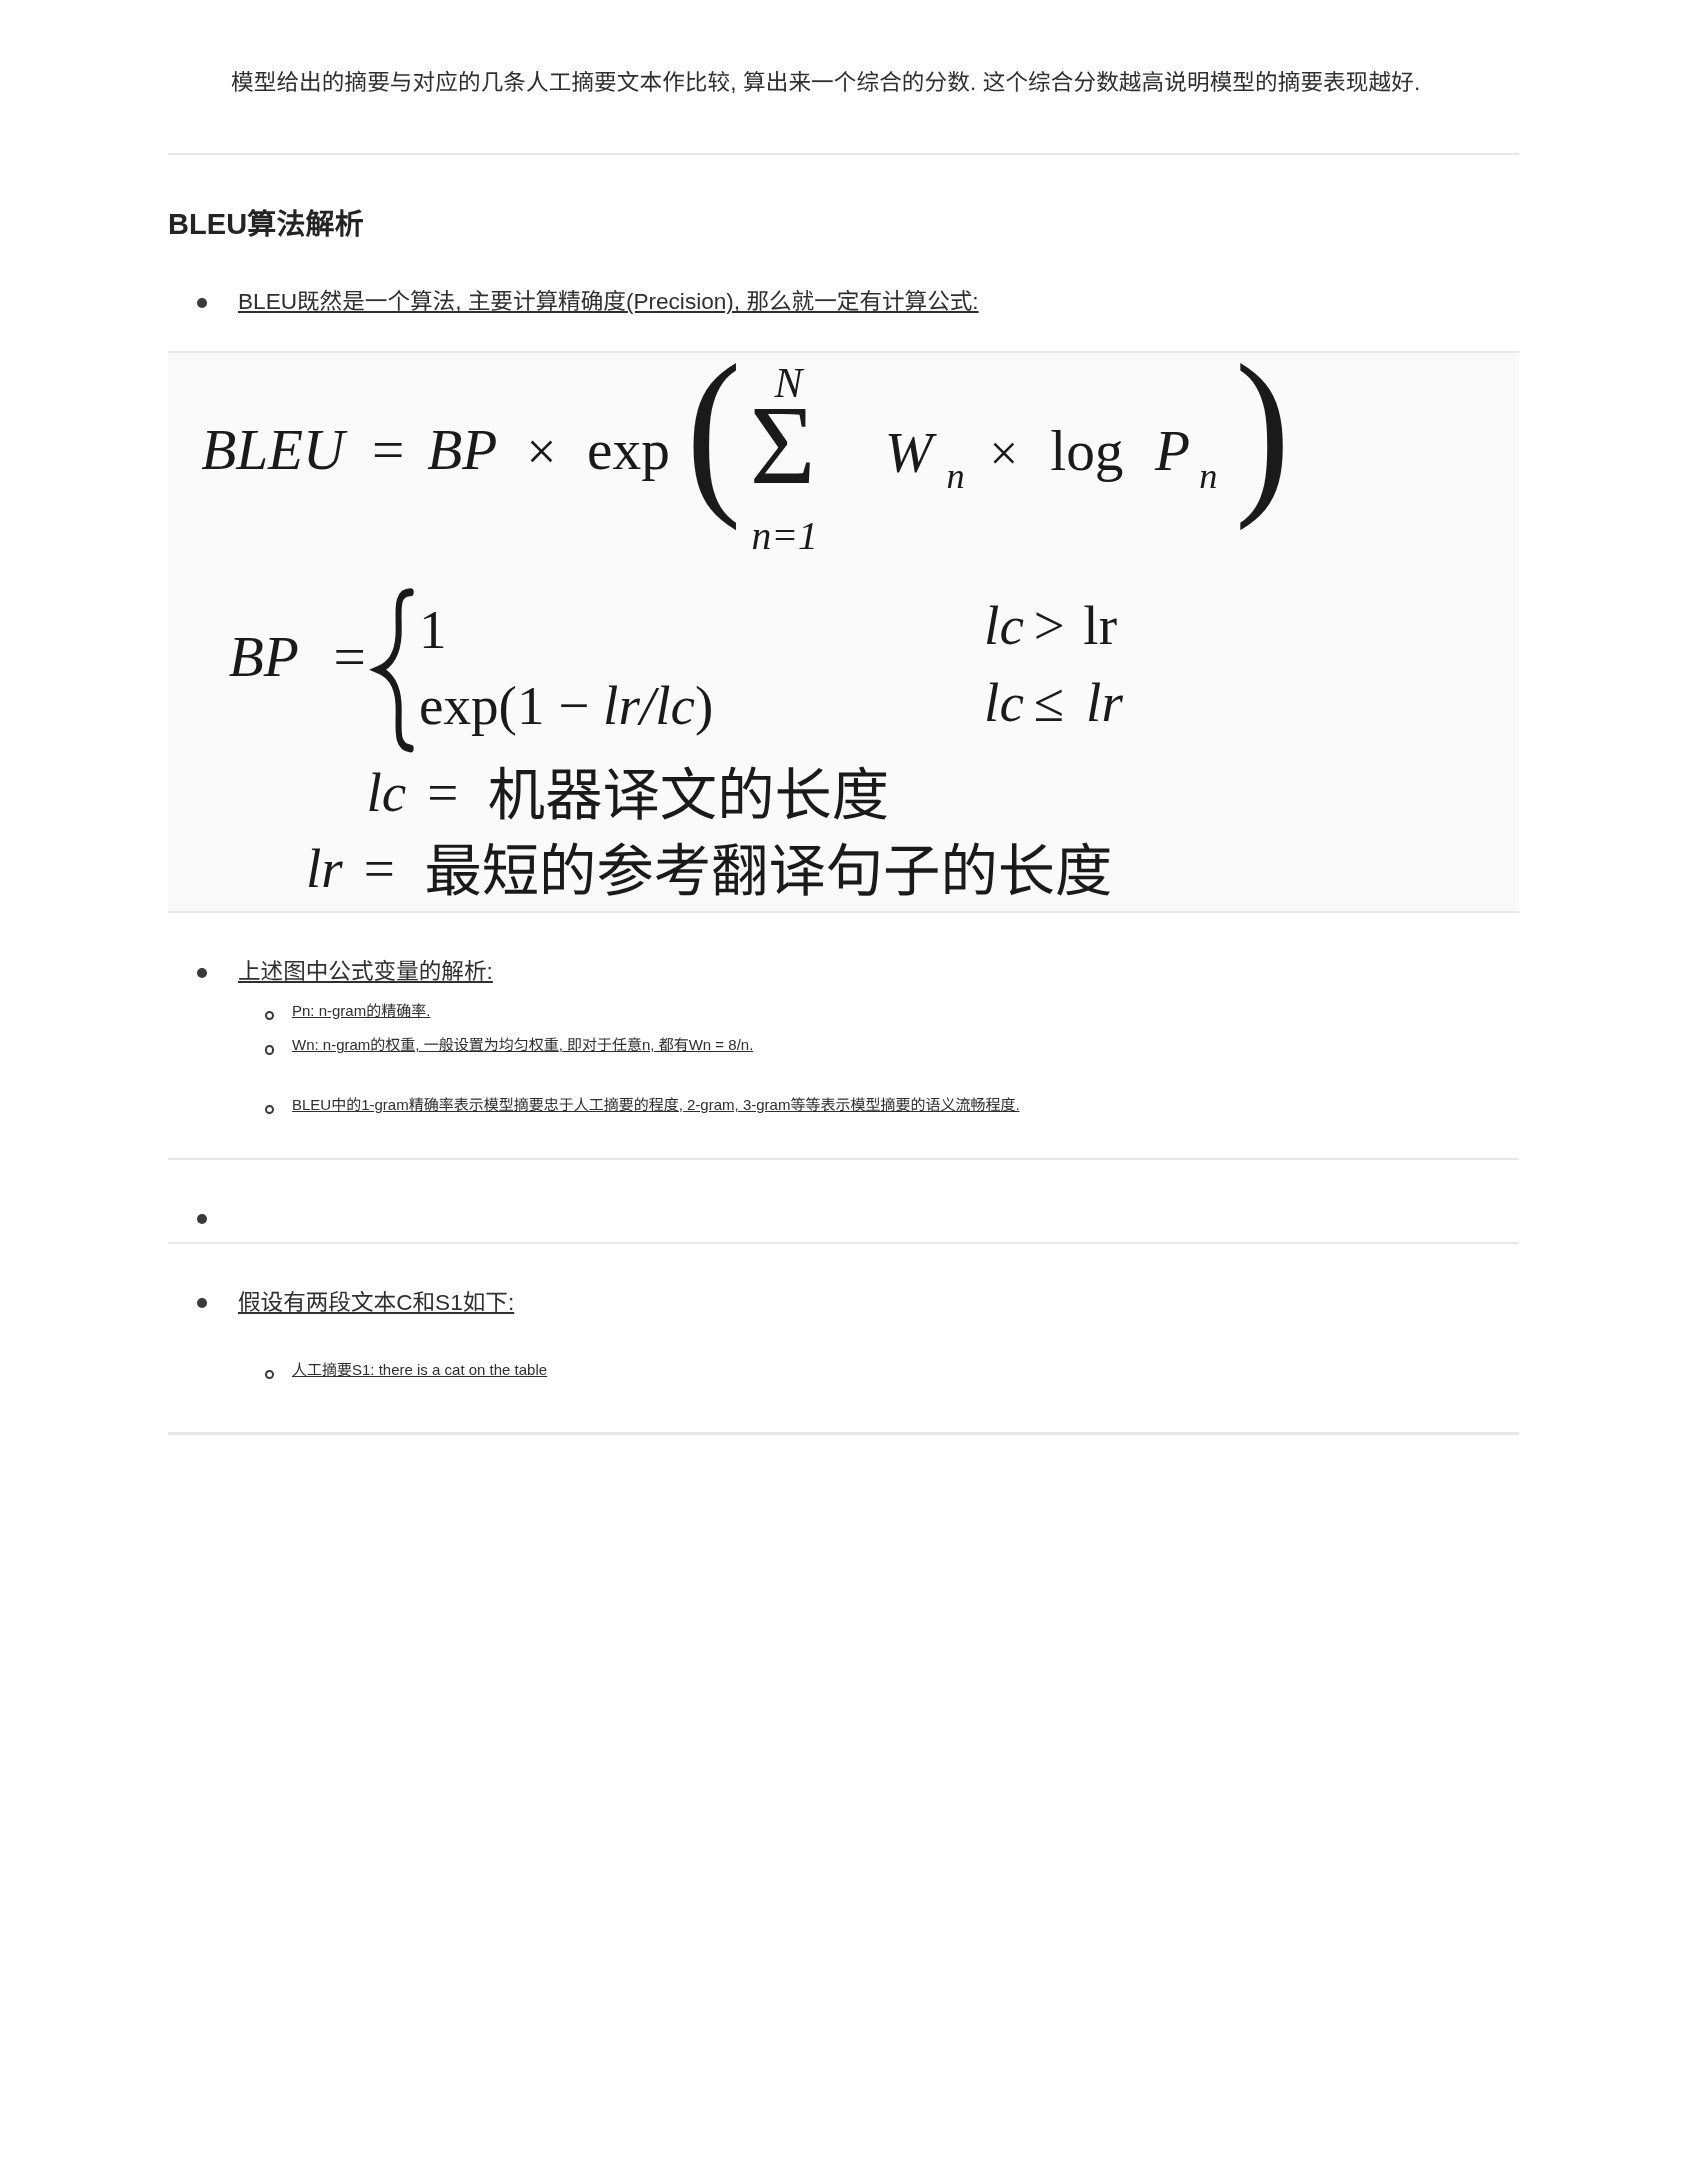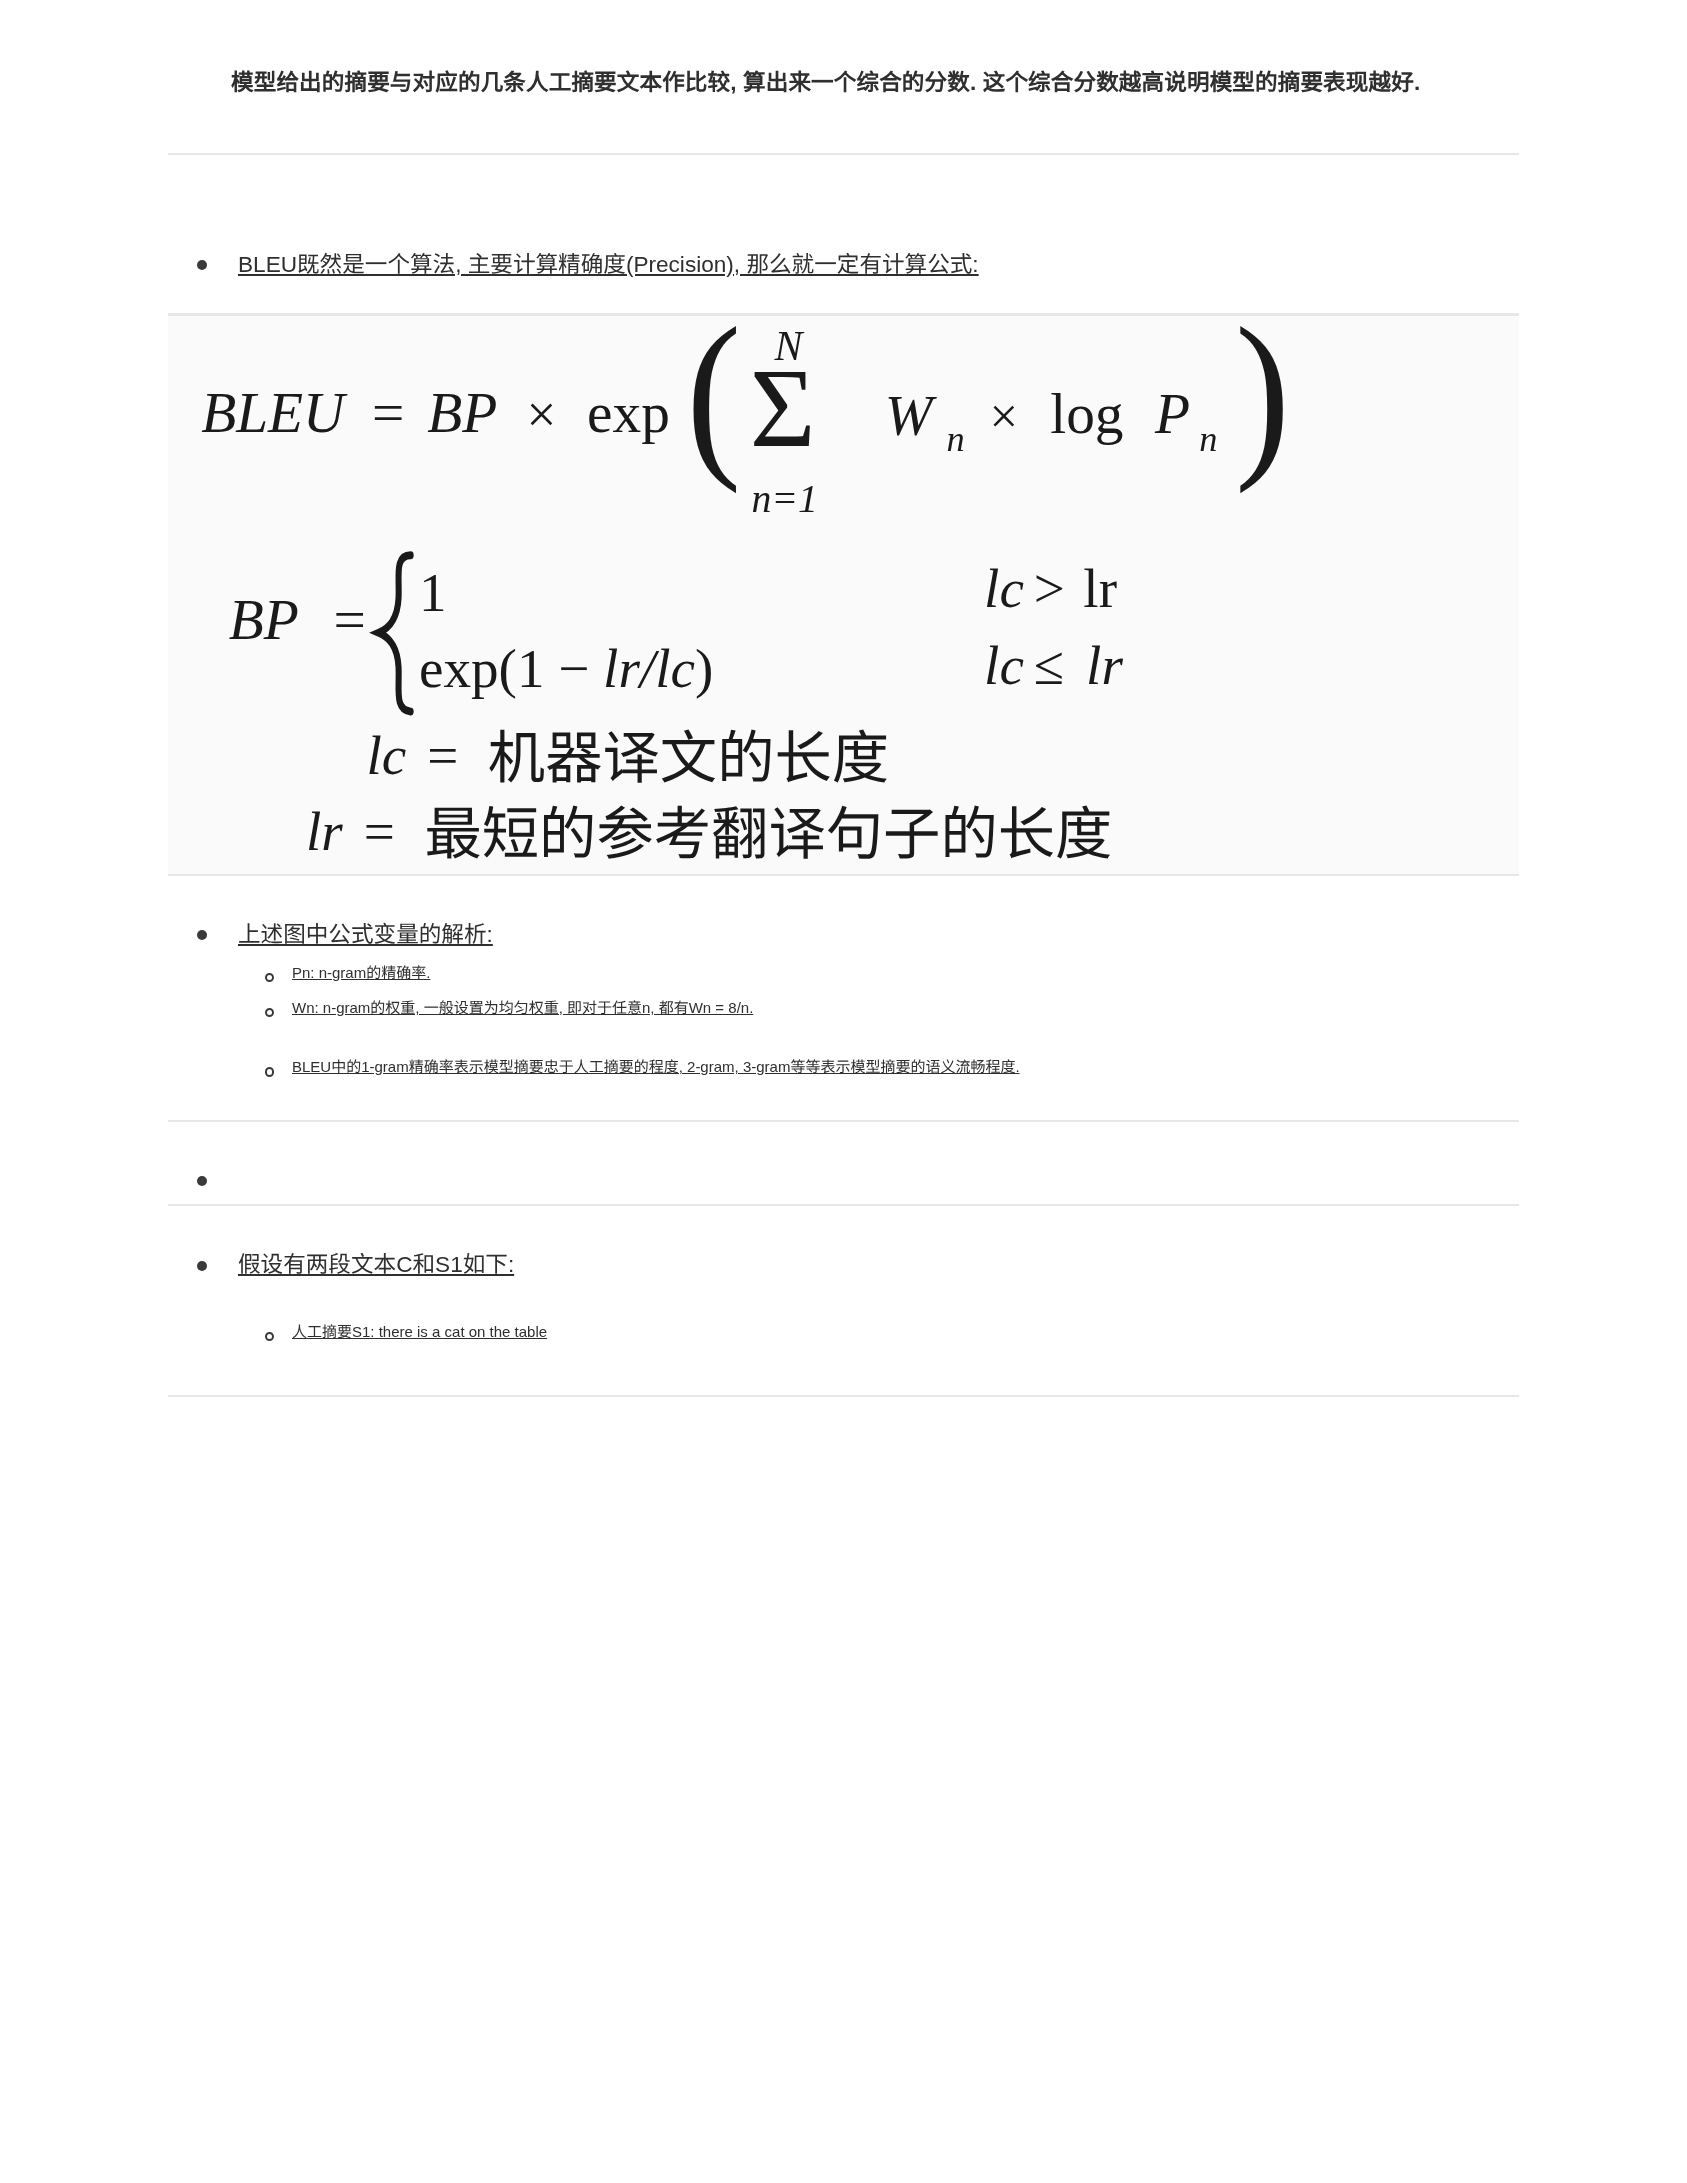--- a/index.html
+++ b/index.html
@@ -30,21 +30,21 @@
     left: 168px;
     top: 0;
     width: 1351px;
   }
 
   
   .para {
     font-size: 22.6px;
     line-height: 1.62;
     color: #2f2f2f;
-    font-weight: 700;
+    font-weight: 400;
     letter-spacing: 0.1px;
     padding: 0 0 0 63px;
     margin: 0;
   }
 
   .divider {
     height: 2.2px;
     background: #e7e7e7;
     border: 0;
     margin: 0;
@@ -141,20 +141,21 @@
   <div class="content">
 
     <div class="spacer-xl"></div>
 
     <p class="para">模型给出的摘要与对应的几条人工摘要文本作比较, 算出来一个综合的分数. 这个综合分数越高说明模型的摘要表现越好.</p>
 
     <div class="spacer-lg"></div>
     <hr class="divider">
     <div class="spacer-lg"></div>
 
+    <h2 class="section-title">BLEU算法解析</h2>
 
     <div class="spacer-md"></div>
 
     <ul class="level1">
       <li>
         <span class="marker"></span>
         <span>BLEU既然是一个算法, 主要计算精确度(Precision), 那么就一定有计算公式:</span>
       </li>
     </ul>
 

